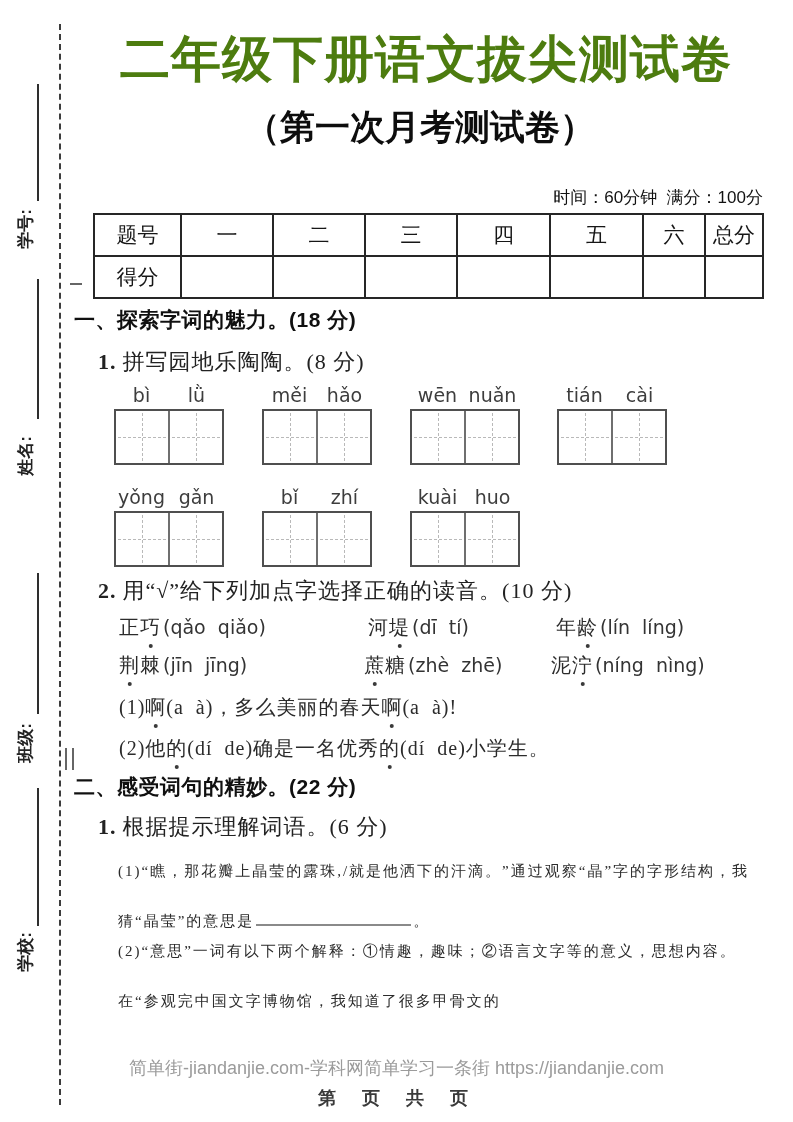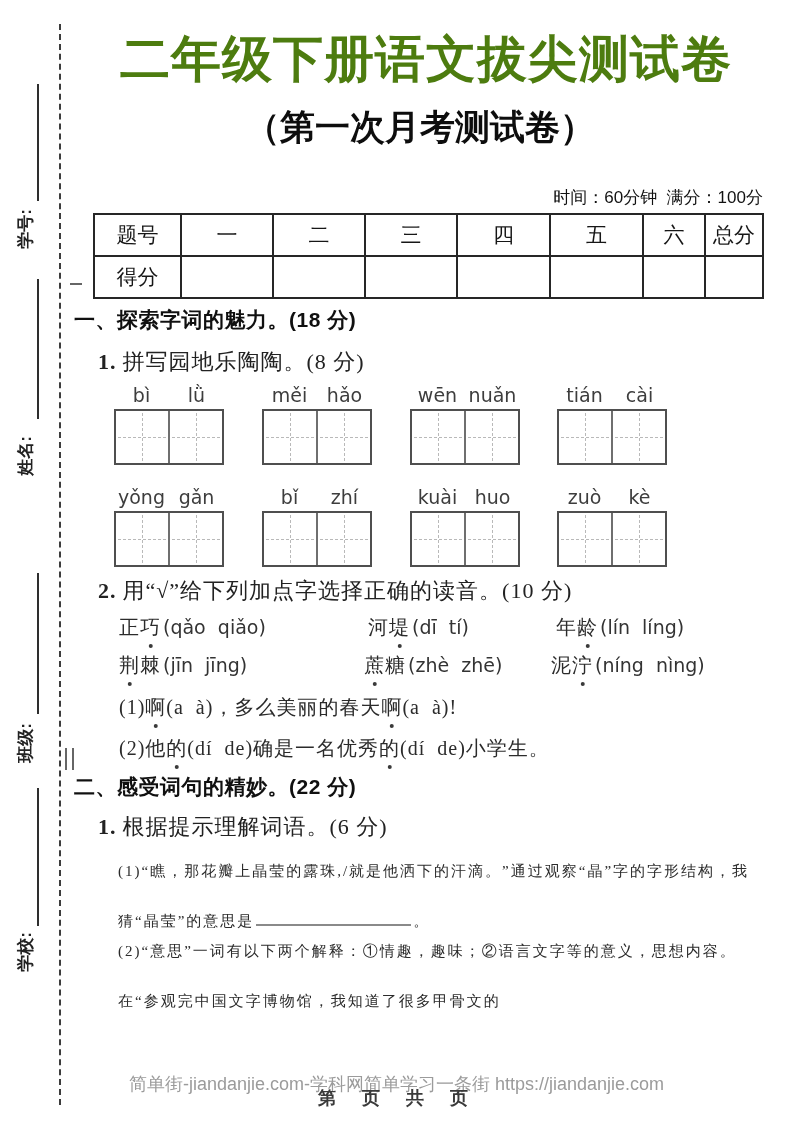--- a/index.html
+++ b/index.html
@@ -54,21 +54,21 @@
   .zdot::after { content:""; position:absolute; left:50%; bottom:-7px; transform:translateX(-50%);
                  width:4.5px; height:4.5px; border-radius:50%; background:#3a3a3a; }
 
   
   .para { position:absolute; left:118px; width:650px; font-size:15px; line-height:50px;
           letter-spacing:2px; color:#2b2b2b; font-family:Liberation Serif, serif; }
   .blank { display:inline-block; width:155px; height:0.85em; border-bottom:2px solid #8a8a8a; margin:0 2px; }
 
   
   .footer-site { position:absolute; left:0; top:1056px; width:793px; text-align:center;
-                 font-size:18px; color:#9b9b9b;margin-top:16px; }
+                 font-size:18px; color:#9b9b9b; }
   .footer-page { position:absolute; left:0; top:1086px; width:793px; text-align:center;
                  font-size:18px; color:#3a3a3a; letter-spacing:7px; word-spacing:7px; font-weight:600; }
 </style>
 </head>
 <body>
 
 <div class="paper">
 
   <div class="cut-line"></div>
   <div class="vline" style="top:84px;height:117px"></div>
@@ -192,30 +192,20 @@
   <div class="pblock" style="left:410px;top:486px">
     <div class="plabels">
         <span>kuài</span>
         <span>huo</span>
       </div>
     <div class="tzg">
         <div class="cell"></div>
         <div class="cell"></div>
       </div>
   </div>
-  <div class="pblock" style="left:557px;top:486px">
-    <div class="plabels">
-        <span>zuò</span>
-        <span>kè</span>
-      </div>
-    <div class="tzg">
-        <div class="cell"></div>
-        <div class="cell"></div>
-      </div>
-  </div>
 
   <div class="qlabel kai" style="top:576px">
     <span class="qnum">2.</span><span class="pw">用“√”给下列加点字选择正确的读音。(10 分)</span>
   </div>
 
   <div class="word kai" style="left:119px;top:614px"><span class="pw">正</span><span class="zdot">巧</span><span class="pw"></span><span class="readings pw">(qǎo  qiǎo)</span></div>
   <div class="word kai" style="left:368px;top:614px"><span class="pw">河</span><span class="zdot">堤</span><span class="pw"></span><span class="readings pw">(dī  tí)</span></div>
   <div class="word kai" style="left:556px;top:614px"><span class="pw">年</span><span class="zdot">龄</span><span class="pw"></span><span class="readings pw">(lín  líng)</span></div>
   <div class="word kai" style="left:119px;top:652px"><span class="pw"></span><span class="zdot">荆</span><span class="pw">棘</span><span class="readings pw">(jīn  jīng)</span></div>
   <div class="word kai" style="left:364px;top:652px"><span class="pw"></span><span class="zdot">蔗</span><span class="pw">糖</span><span class="readings pw">(zhè  zhē)</span></div>

